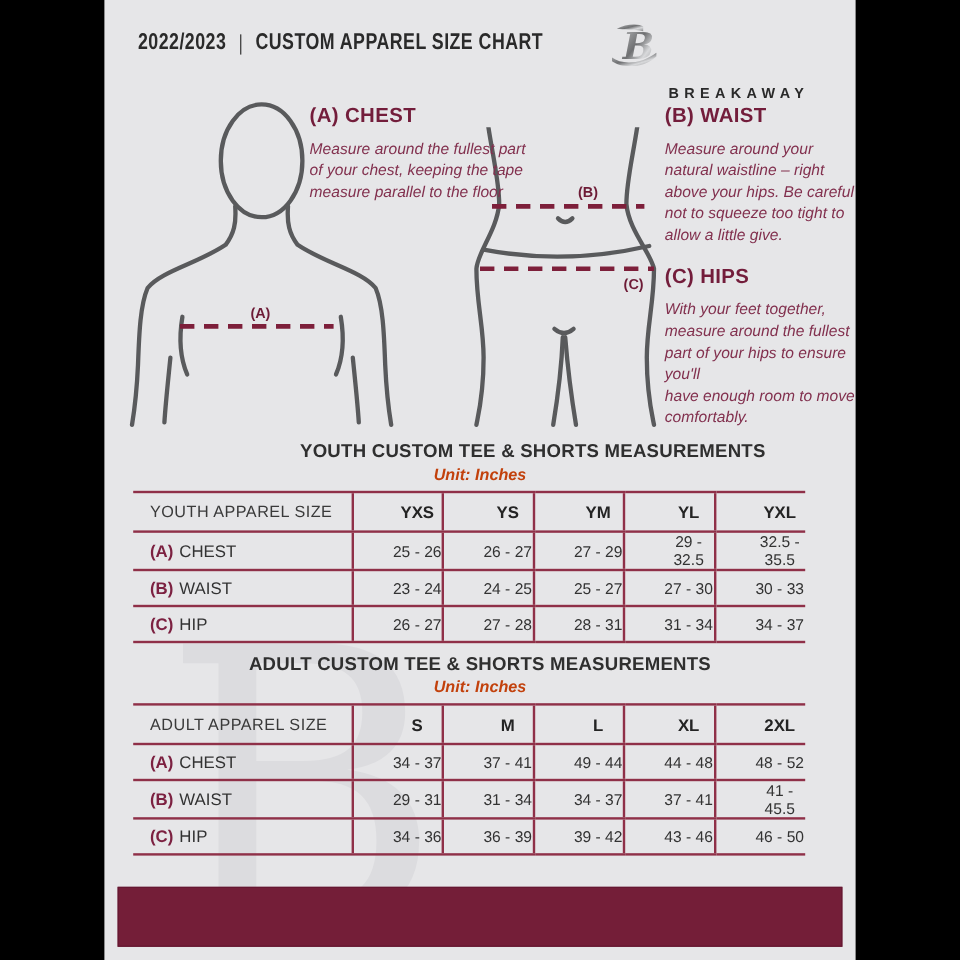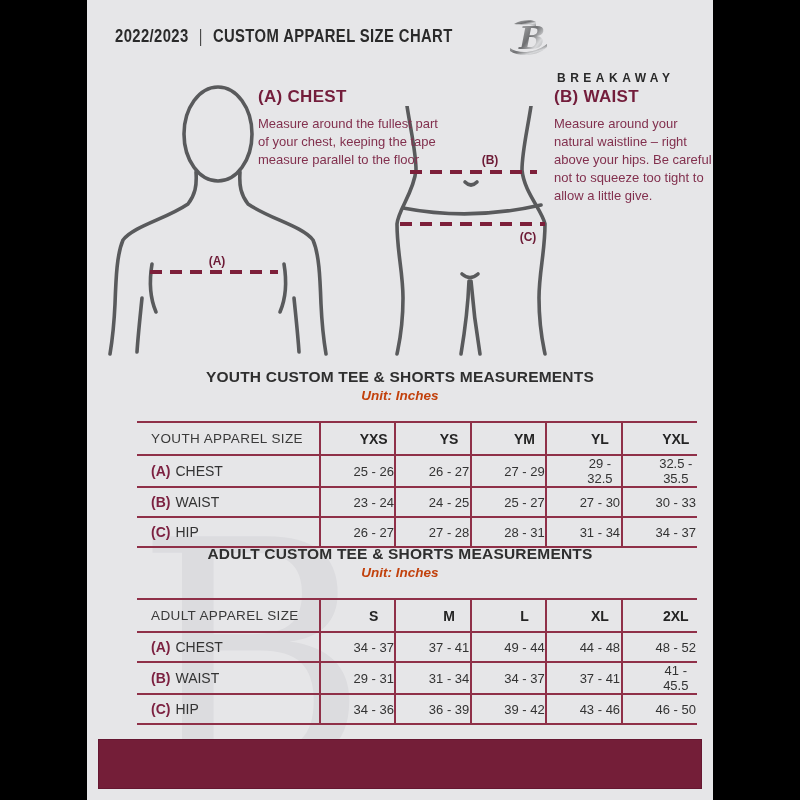--- a/index.html
+++ b/index.html
@@ -33,37 +33,36 @@
   .fig{position:absolute;}
   .fig path,.fig ellipse{fill:none;stroke:#595a5c;stroke-width:3.6;stroke-linecap:round;}
   .fig line{stroke:#7d1f3a;stroke-width:3.8;stroke-dasharray:12 8;}
   .fig text{font-family:"Liberation Sans",sans-serif;font-size:12px;font-weight:bold;fill:#6d1b36;}
   
   .guide{position:absolute;color:#7c2141;}
   .guide h2{
     margin:0 0 8px 0;font-size:17px;font-weight:bold;letter-spacing:.3px;color:#731d3b;
   }
   .guide p{
-    margin:0;font-size:13px;line-height:1.38;color:#82304e;
+    margin:0;font-size:13px;font-style:italic;line-height:1.38;color:#82304e;
     white-space:pre-line;
   }
   
   .sec-title{
     position:absolute;left:0;width:100%;text-align:center;
     font-size:15.5px;font-weight:bold;color:#2f2f2f;letter-spacing:.2px;
   }
   .sec-unit{
     position:absolute;left:0;width:100%;text-align:center;
     font-size:13.5px;font-weight:bold;font-style:italic;color:#c2410c;
   }
   
   table.size-table{
-    position:absolute;left:50px;width:560px;border-collapse:collapse;table-layout:fixed;
+    position:absolute;left:24px;width:560px;border-collapse:collapse;table-layout:fixed;
     background:transparent;
-    margin-top:12px;
   }
   .size-table th,.size-table td{
     border-top:2px solid #8f3048;border-bottom:2px solid #8f3048;
     padding:0;
   }
   .size-table th+th,.size-table td+td{border-left:2px solid #8f3048;}
   .size-table th{height:31px;font-size:14px;font-weight:bold;color:#242424;text-align:center;padding-left:32px;}
   .size-table th.lblcol{
     text-align:left;padding-left:14px;font-weight:normal;font-size:13.5px;
     letter-spacing:.4px;color:#3a3a3a;
@@ -133,22 +132,27 @@
   </svg>
 
   <div class="guide" style="left:171px;top:87px;width:182px;">
     <h2>(A) CHEST</h2>
     <p>Measure around the fullest part of your chest, keeping the tape measure parallel to the floor</p>
   </div>
   <div class="guide" style="left:467px;top:87px;width:163px;">
     <h2>(B) WAIST</h2>
     <p>Measure around your natural waistline – right above your hips. Be careful not to squeeze too tight to allow a little give.</p>
   </div>
-
-  <div class="sec-title" style="top:368px;">YOUTH CUSTOM TEE &amp; SHORTS MEASUREMENTS</div>
+  <div class="guide" style="left:467px;top:221px;width:170px;">
+    <h2>(C) HIPS</h2>
+    <p>With your feet together, measure around the fullest part of your hips to ensure you'll
+have enough room to move comfortably.</p>
+  </div>
+
+  <div class="sec-title" style="top:368px;margin-left:44px;">YOUTH CUSTOM TEE &amp; SHORTS MEASUREMENTS</div>
   <div class="sec-unit" style="top:388px;">Unit: Inches</div>
 
   <table class="size-table" style="top:409px;">
     <colgroup>
         <col style="width:183px">
         <col>
         <col>
         <col>
         <col>
         <col>

